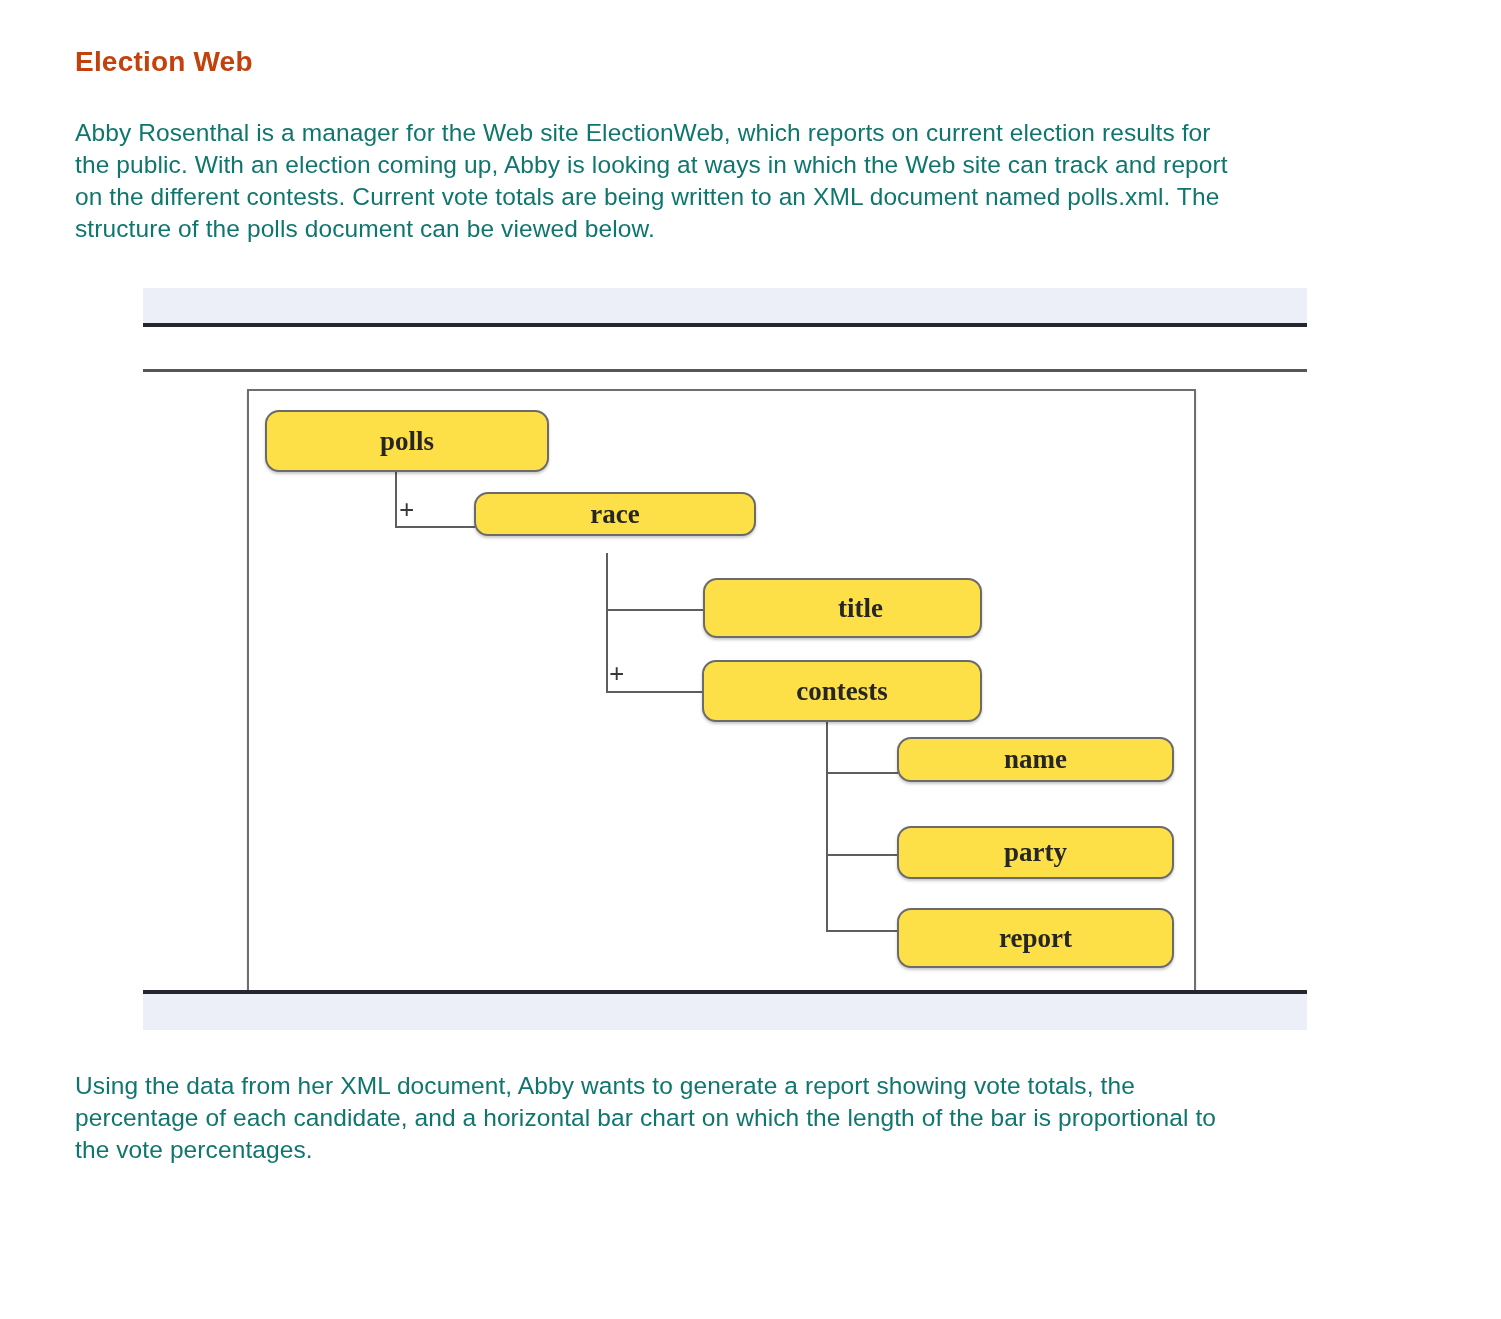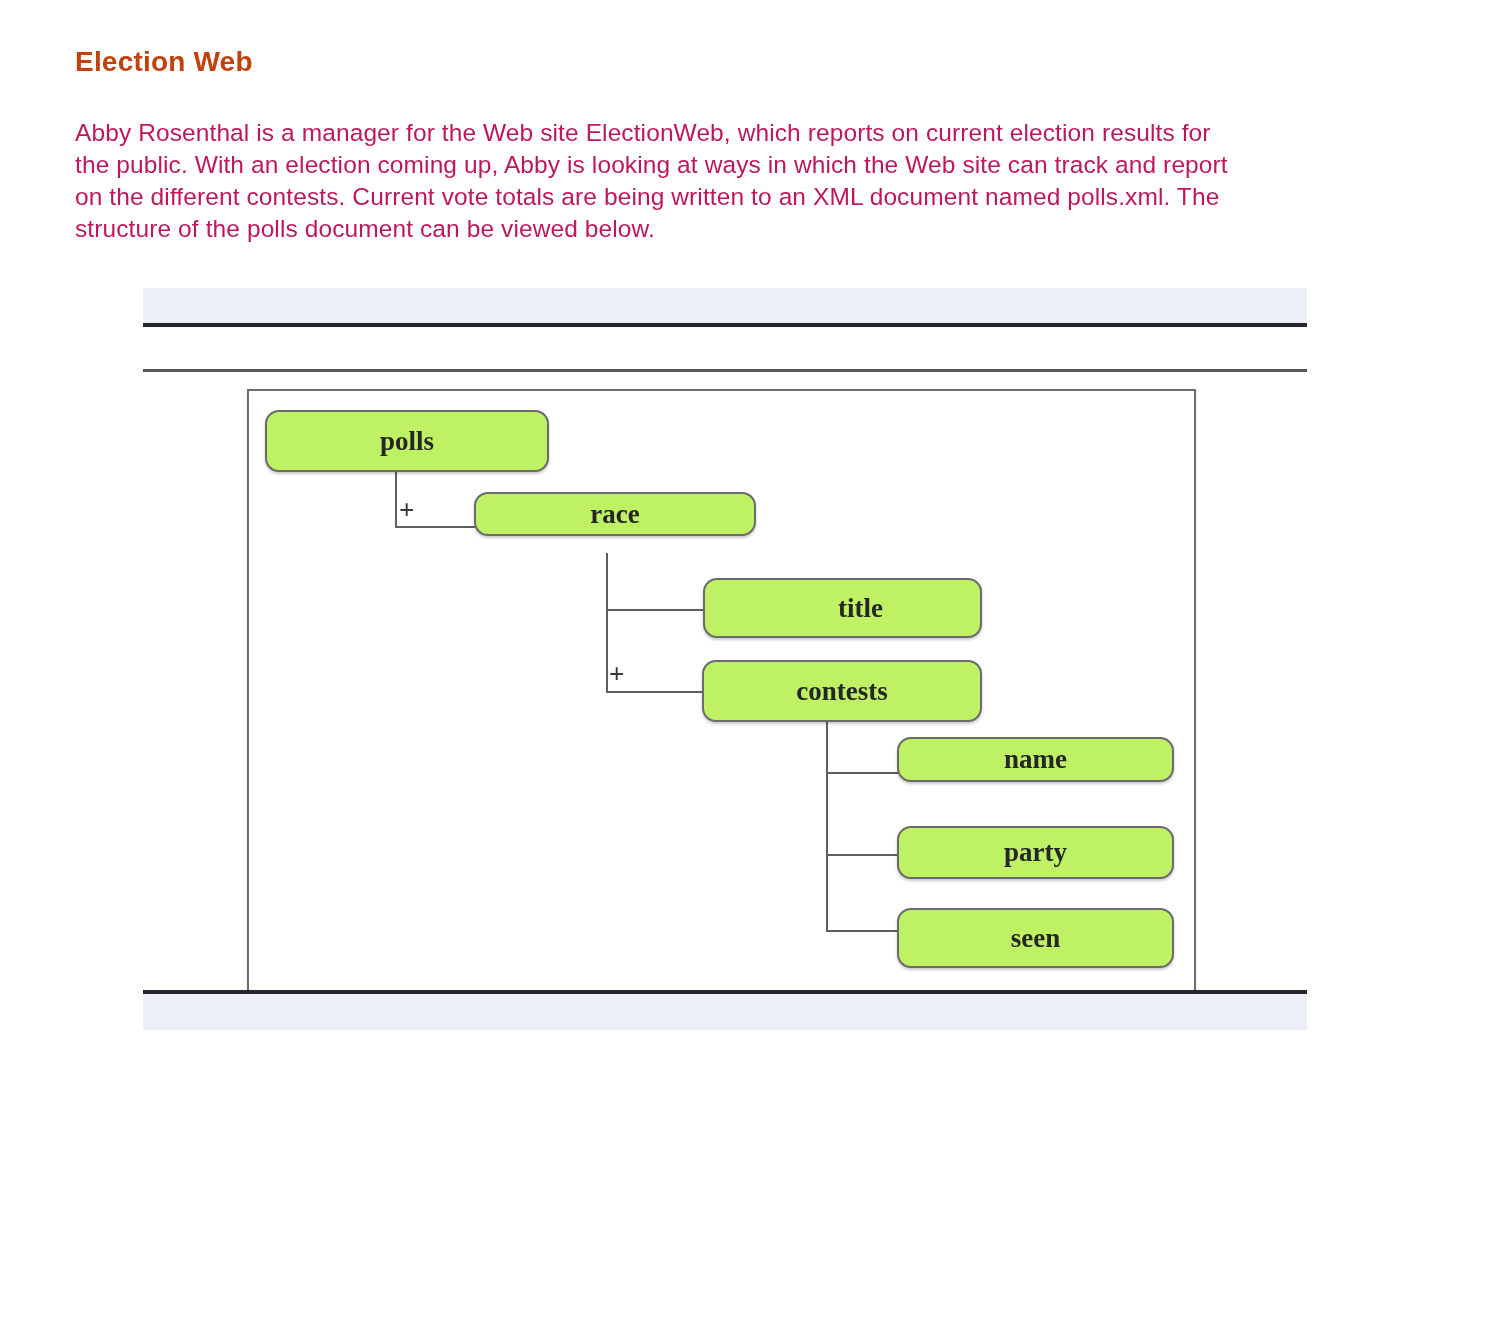--- a/index.html
+++ b/index.html
@@ -6,21 +6,21 @@
   .canvas{
     position:relative;width:1501px;height:1319px;background:#ffffff;
     font-family:"Liberation Sans",sans-serif;overflow:hidden;
   }
   .heading{
     position:absolute;left:75px;top:46px;margin:0;
     font-size:28px;font-weight:bold;color:#c2410c;letter-spacing:0.2px;
   }
   .para{
     position:absolute;left:75px;margin:0;
-    font-size:24.5px;line-height:32px;color:#be185d;
+    font-size:24.5px;line-height:32px;color:#0f766e;
     white-space:pre-line;letter-spacing:0.1px;width:1400px;
   }
   .p-intro{top:117px;}
   .p-report{top:1070px;}
   .p-preview{top:1207px;}
 
   
   .band{position:absolute;left:143px;width:1164px;background:#eceff8;}
   .band-top{top:288px;height:35px;}
   .band-bottom{top:994px;height:36px;}
@@ -32,21 +32,21 @@
   .rule-bottom-dark{top:990px;}
   .frame{
     position:absolute;left:247px;top:389px;width:949px;height:603px;
     box-sizing:border-box;border:2px solid #6e6e6e;background:#ffffff;
     box-shadow:0 1px 2px rgba(0,0,0,0.15);
   }
 
   
   .node{
     position:absolute;box-sizing:border-box;z-index:3;
-    background:#bef264;border:2px solid #6b6b6b;border-radius:14px;
+    background:#fde047;border:2px solid #6b6b6b;border-radius:14px;
     font-family:"Liberation Serif","DejaVu Serif",serif;font-weight:bold;
     font-size:27px;color:#262626;
     display:flex;align-items:center;justify-content:center;
     box-shadow:0 2px 3px rgba(0,0,0,0.22);
   }
   .n-polls{left:265px;top:410px;width:284px;height:62px;}
   .n-race{left:474px;top:492px;width:282px;height:44px;}
   .n-title{left:703px;top:578px;width:279px;height:60px;padding-left:36px;}
   .n-candidate{left:702px;top:660px;width:280px;height:62px;}
   .n-name{left:897px;top:737px;width:277px;height:45px;}
@@ -106,21 +106,24 @@
 
     <span class="plus plus-race">+</span>
     <span class="plus plus-candidate">+</span>
 
     <div class="node n-polls">polls</div>
     <div class="node n-race">race</div>
     <div class="node n-title">title</div>
     <div class="node n-candidate">contests</div>
     <div class="node n-name">name</div>
     <div class="node n-party">party</div>
-    <div class="node n-votes">seen</div>
+    <div class="node n-votes">report</div>
 
     <div class="rule rule-dark rule-bottom-dark"></div>
     <div class="band band-bottom"></div>
   </div>
 
+  <p class="para p-report">Using the data from her XML document, Abby wants to generate a report showing vote totals, the
+percentage of each candidate, and a horizontal bar chart on which the length of the bar is proportional to
+the vote percentages.</p>
 
 
 </div>
 
 </body></html>

